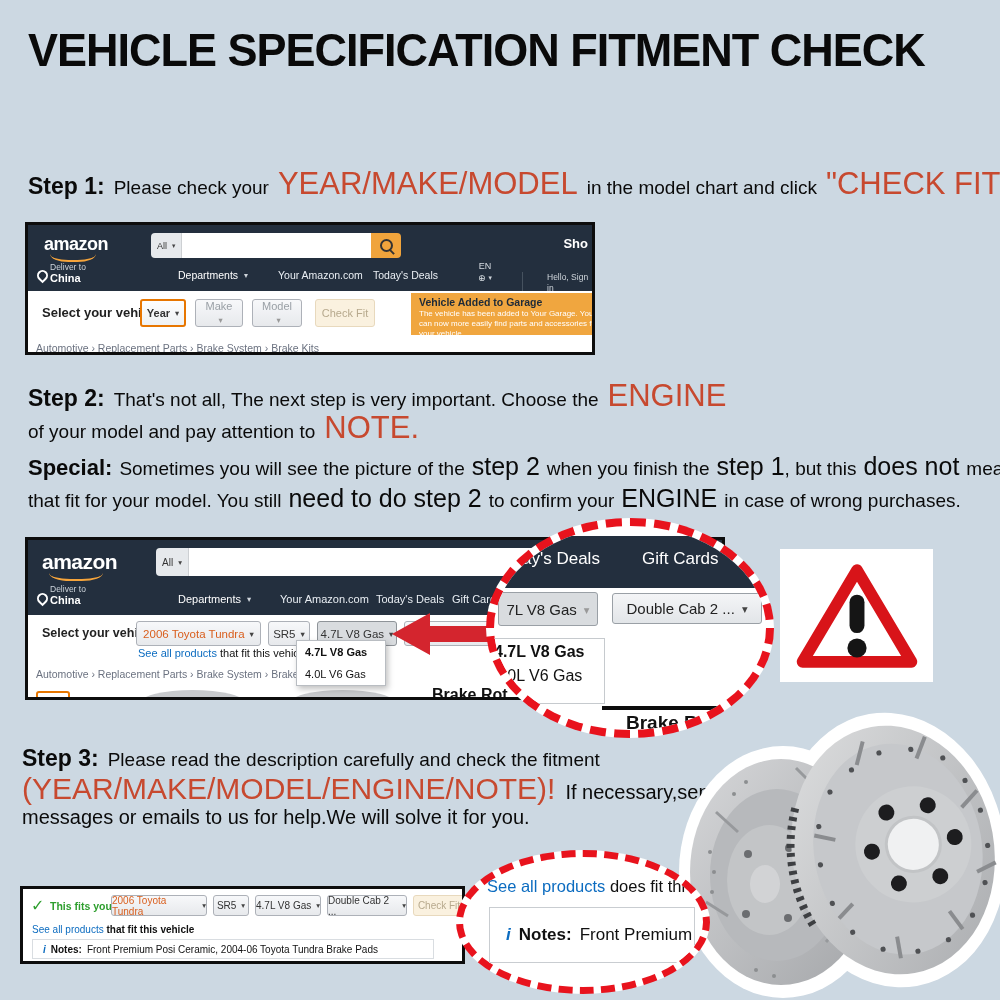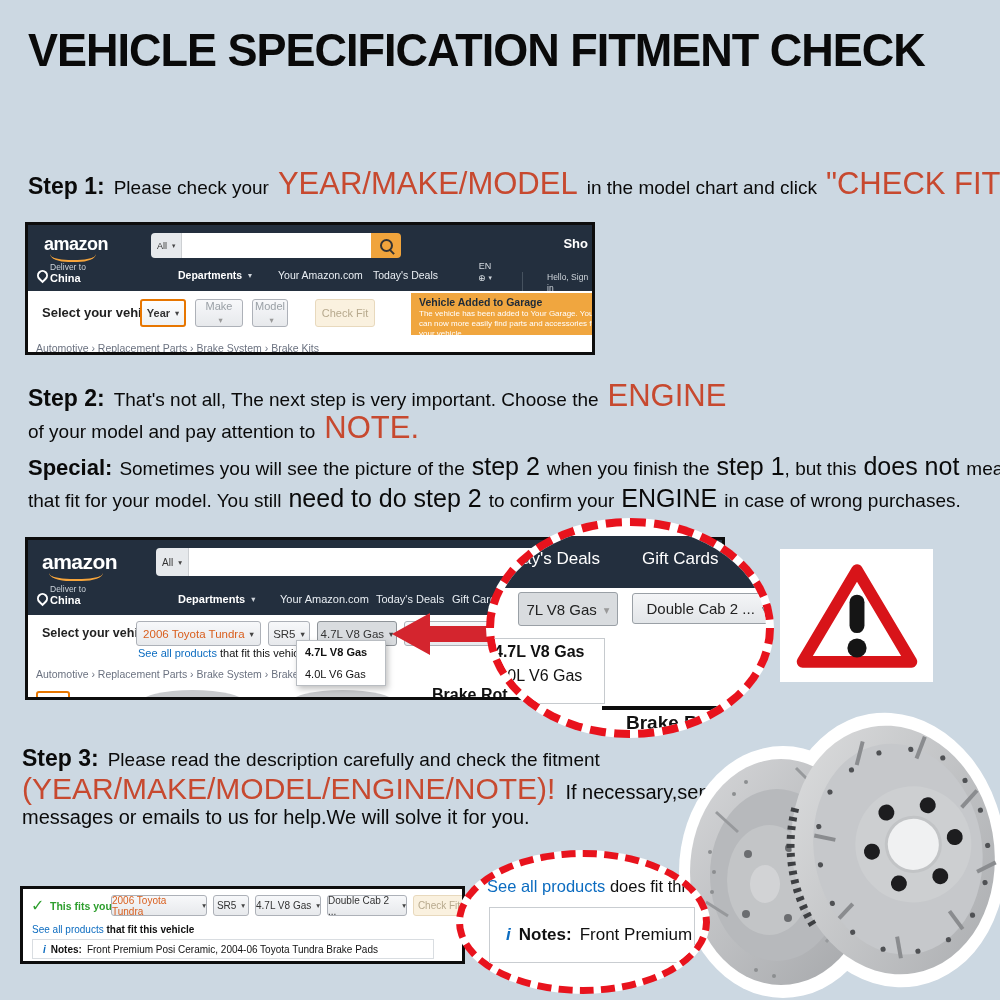--- a/index.html
+++ b/index.html
@@ -35,21 +35,21 @@
   .mag-icon::after{content:"";position:absolute;width:2px;height:6px;background:#333;
     left:9px;top:8px;transform:rotate(-45deg);}
   .crt::after{content:"▾";font-size:0.75em;margin-left:3px;position:relative;top:-1px;}
   .crt.dark::after{color:#444;}
   .crt.gray::after{color:#999;}
   .crt.lite::after{color:#cfd5db;}
   .pin-icon{position:absolute;width:7px;height:7px;border:2px solid #fff;border-radius:50% 50% 50% 0;
     transform:rotate(-45deg);}
   .globe-icon::before{content:"⊕";color:#dde3e8;}
   .mi{position:absolute;color:#e9eef3;}
-  .mi.bold{font-weight:bold;color:#fff;}
+  .mi.bold{font-weight:normal;color:#fff;}
   .btn{display:inline-flex;align-items:center;justify-content:center;gap:2px;box-sizing:border-box;
     background:linear-gradient(#f7f8fa,#e7e9ec);border:1px solid #adb1b8;border-radius:3px;color:#333;}
   .btn.year{border:2px solid #e77600;background:linear-gradient(#fdfdfd,#eff1f3);font-weight:bold;}
   .btn.gray{color:#9aa0a6;flex-direction:column;}
   .btn.cream{background:#faf1df;border:1px solid #e8d9bd;color:#b7a98d;}
   .btn.pressed{background:#d9dcdf;border:1px solid #8f9499;}
   .bcrumb{position:absolute;color:#6b7280;}
   .linkline{position:absolute;white-space:nowrap;}
   .blue{color:#0c6cc0;}
 
@@ -104,21 +104,21 @@
   .ppartial{position:absolute;left:404px;top:146px;font-size:16px;font-weight:bold;color:#111;}
 
   .arrow-left{position:absolute;left:390px;top:611px;z-index:4;}
 
   
   .mag1{position:absolute;left:486px;top:518px;width:288px;height:220px;background:#fff;
     border:8px dashed #e8131d;border-radius:50%;box-sizing:border-box;overflow:hidden;z-index:5;}
   .mag1-band{position:absolute;left:-10px;top:10px;width:320px;height:52px;background:#232f3e;}
   .mag1-band span{position:absolute;top:13px;color:#fff;font-size:17px;}
   .mbtn{position:absolute;display:flex;align-items:center;justify-content:center;gap:4px;
-    box-sizing:border-box;border:1px solid #9aa0a6;border-radius:3px;font-size:15px;color:#222;margin-left:20px;}
+    box-sizing:border-box;border:1px solid #9aa0a6;border-radius:3px;font-size:15px;color:#222;}
   .mpanel{position:absolute;left:-14px;top:112px;width:124px;height:64px;background:#fff;
     border:1px solid #c6cace;border-left:none;}
   .mpi{font-size:16px;padding:4px 0 2px 14px;white-space:nowrap;}
   .mpi.b{font-weight:bold;}
   .mline{position:absolute;left:108px;top:180px;width:170px;height:4px;background:#0d0d0d;}
   .mag1 .ppartial{left:132px;top:186px;font-size:19px;}
 
   
   .warnbox{position:absolute;left:780px;top:549px;width:153px;height:133px;background:#fff;
     display:flex;align-items:center;justify-content:center;}
@@ -204,21 +204,21 @@
     <div class="vrow1">
       <span class="vlabel">Select your vehicle:</span>
       <span class="btn year" style="left:112px;width:46px;">
         <span>Year</span>
           <span class="crt dark"></span>
       </span>
       <span class="btn gray" style="left:167px;width:48px;">
         <span>Make</span>
           <span class="crt gray"></span>
       </span>
-      <span class="btn gray" style="left:224px;width:36px;">
+      <span class="btn gray" style="left:224px;width:50px;">
         <span>Model</span>
           <span class="crt gray"></span>
       </span>
       <span class="btn cream" style="left:287px;width:60px;">Check Fit</span>
       <div class="garage">
         <div class="gt">Vehicle Added to Garage</div>
         <div class="gb">The vehicle has been added to Your Garage. You can now more easily find parts and accessories for your vehicle.</div>
       </div>
     </div>
     <div class="bcrumb">Automotive › Replacement Parts › Brake System › Brake Kits</div>

